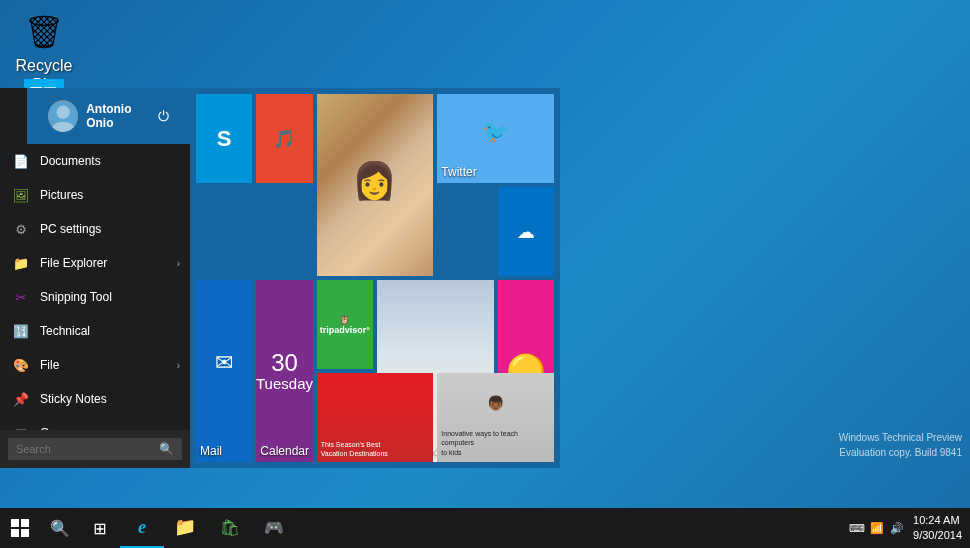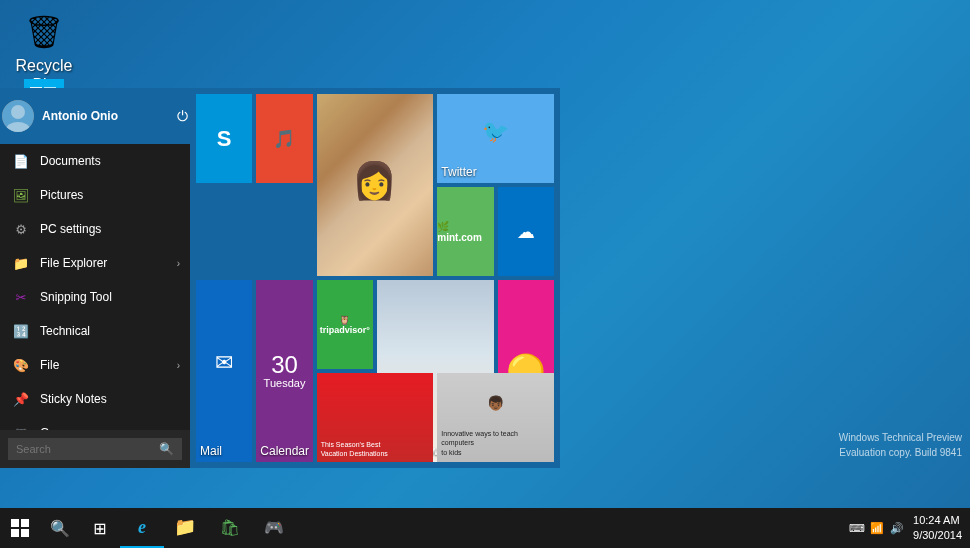--- a/index.html
+++ b/index.html
@@ -153,23 +153,24 @@
       width: 190px;
       height: 100%;
       background: rgba(30,30,30,0.98);
       display: flex;
       flex-direction: column;
     }
 
     .user-header {
       display: flex;
       align-items: center;
-      padding: 12px 2px;
+      padding: 12px 21px;
       background: #1565a0;
       justify-content: space-between;
+      margin-left: 27px;
     }
 
     .user-info {
       display: flex;
       align-items: center;
       gap: 8px;
     }
 
     .user-avatar {
       width: 32px;
@@ -308,21 +309,21 @@
       justify-content: center;
       padding: 4px;
     }
 
     .calendar-day {
       font-size: 24px;
       font-weight: 300;
       line-height: 1;
     }
     .calendar-dow {
-      font-size: 11px;
+      font-size: 15px;
       font-weight: 400;
     }
 
     
     .ni-docs .nav-item-icon { color: #4a9eda; }
     .ni-pics .nav-item-icon { color: #8bc34a; }
     .ni-settings .nav-item-icon { color: #9e9e9e; }
     .ni-explorer .nav-item-icon { color: #ffc107; }
     .ni-snip .nav-item-icon { color: #9c27b0; }
     .ni-calc .nav-item-icon { color: #607d8b; }
@@ -524,23 +525,20 @@
 
       <div class="tile tile-2x2" style="grid-column:3/span 2; grid-row:1/span 2;">
         <div class="photo-sim"></div>
       </div>
 
       <div class="tile tile-2x1 tile-twitter" style="grid-column:5/span 2; grid-row:1;">
         <div style="font-size:22px; margin-bottom:14px;">🐦</div>
         <div class="tile-label">Twitter</div>
       </div>
 
-      <div class="tile tile-1x1 tile-mint" style="grid-column:5; grid-row:2;">
-        <div style="font-size:10px;font-weight:bold;color:white;">🌿mint.com</div>
-      </div>
 
       <div class="tile tile-1x1" style="grid-column:6; grid-row:2; background:#0072C6;">
         <div style="font-size:18px;">☁</div>
       </div>
 
       <div class="tile tile-1x2 tile-mail" style="grid-column:1; grid-row:3/span 2;">
         <div style="font-size:22px; margin-bottom:16px;">✉</div>
         <div class="tile-label">Mail</div>
       </div>
 

